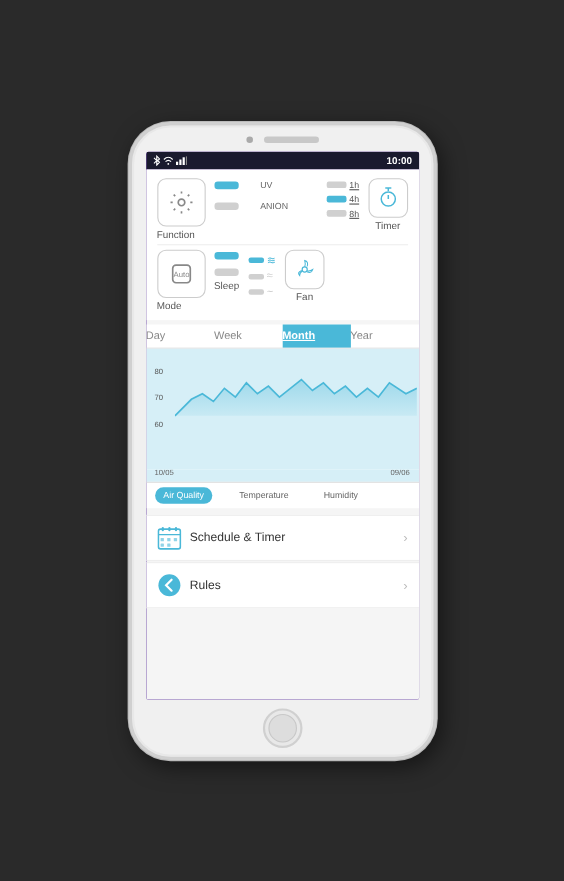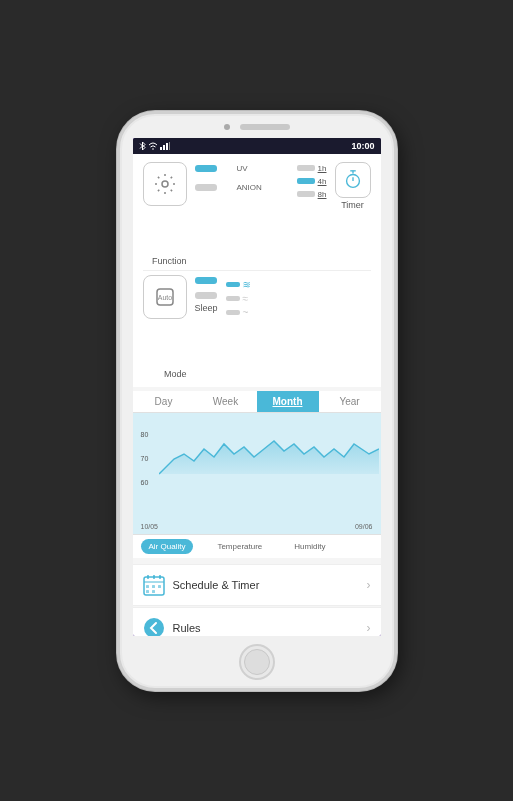--- a/index.html
+++ b/index.html
@@ -117,22 +117,21 @@
     .function-label {
       font-size: 9px;
       color: #555;
       text-align: center;
       margin-top: 2px;
     }
 
     .function-col {
       display: flex;
       flex-direction: column;
-      align-items: flex-end;
-      gap: 48px;
+      align-items: flex-start;
     }
 
     
     .toggles-area {
       flex: 1;
       display: flex;
       flex-direction: column;
       gap: 2px;
       padding-top: 2px;
     }
@@ -234,21 +233,21 @@
       margin-top: 4px;
       padding: 0;
     }
 
     .tab-row {
       display: flex;
       border-bottom: 1px solid #e0e0e0;
     }
     .tab-item {
       flex: 1;
-      text-align: center;
+      text-align: left;
       padding: 5px 0;
       font-size: 10px;
       color: #888;
       cursor: pointer;
       border-radius: 0;
     }
     .tab-item.active {
       background: #4ab8d8;
       color: #fff;
       font-weight: bold;
@@ -481,20 +480,31 @@
             <div class="wind-row">
               <div class="wind-bar inactive"></div>
               <span style="font-size:10px;color:#ccc;">≈</span>
             </div>
             <div class="wind-row">
               <div class="wind-bar inactive"></div>
               <span style="font-size:10px;color:#ccc;">~</span>
             </div>
           </div>
 
+          <div class="timer-col">
+            <div class="timer-icon-box">
+              <svg viewBox="0 0 24 24" width="22" height="22">
+                <circle cx="12" cy="12" r="2.5" stroke="#4ab8d8" stroke-width="1.2" fill="none"></circle>
+                <path d="M12 9.5 Q13 6 12 3 Q16 4 14.5 9" stroke="#4ab8d8" stroke-width="1" fill="none"></path>
+                <path d="M14.2 13.2 Q17 14 20 12 Q19 16 14.5 14.5" stroke="#4ab8d8" stroke-width="1" fill="none"></path>
+                <path d="M9.8 13.2 Q7 15 7 18 Q4 15 9 13" stroke="#4ab8d8" stroke-width="1" fill="none"></path>
+              </svg>
+            </div>
+            <div class="function-label">Fan</div>
+          </div>
         </div>
       </div>
 
       <div class="chart-section">
 
         <div class="tab-row">
           <div class="tab-item">Day</div>
           <div class="tab-item">Week</div>
           <div class="tab-item active">Month</div>
           <div class="tab-item">Year</div>

